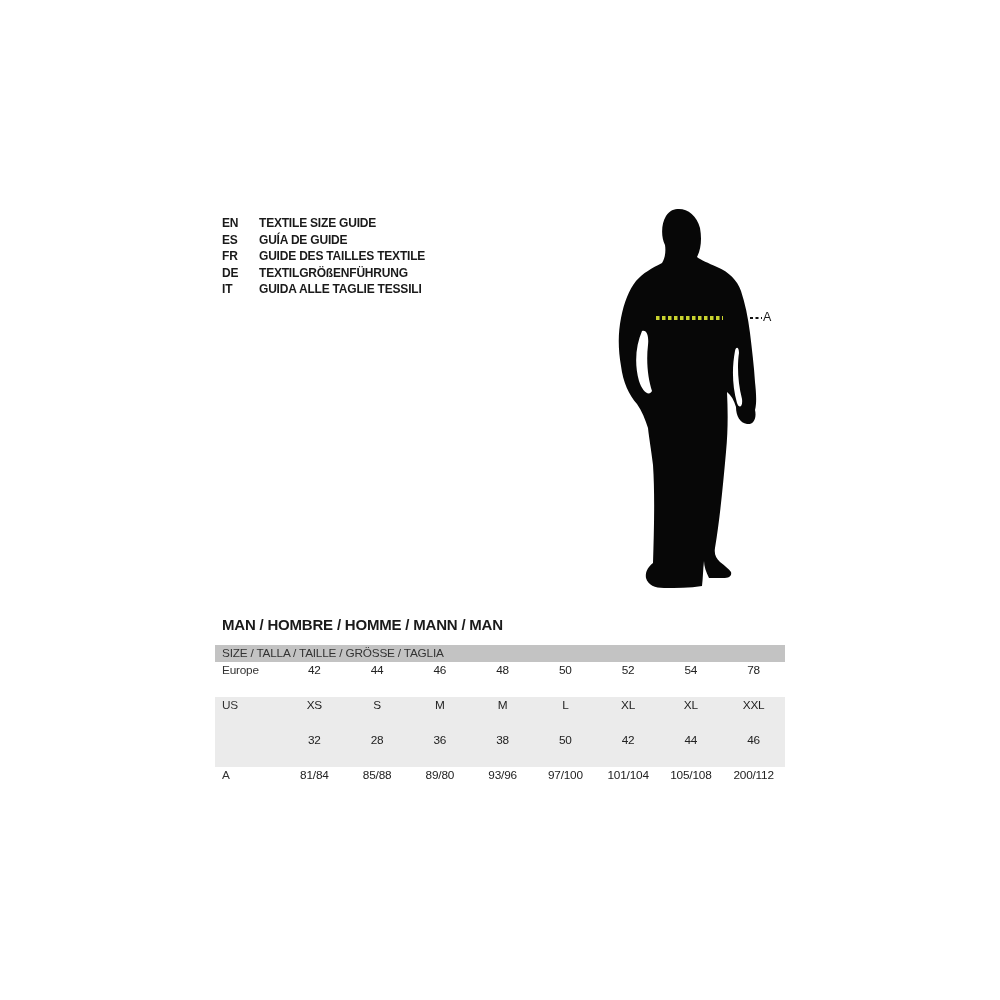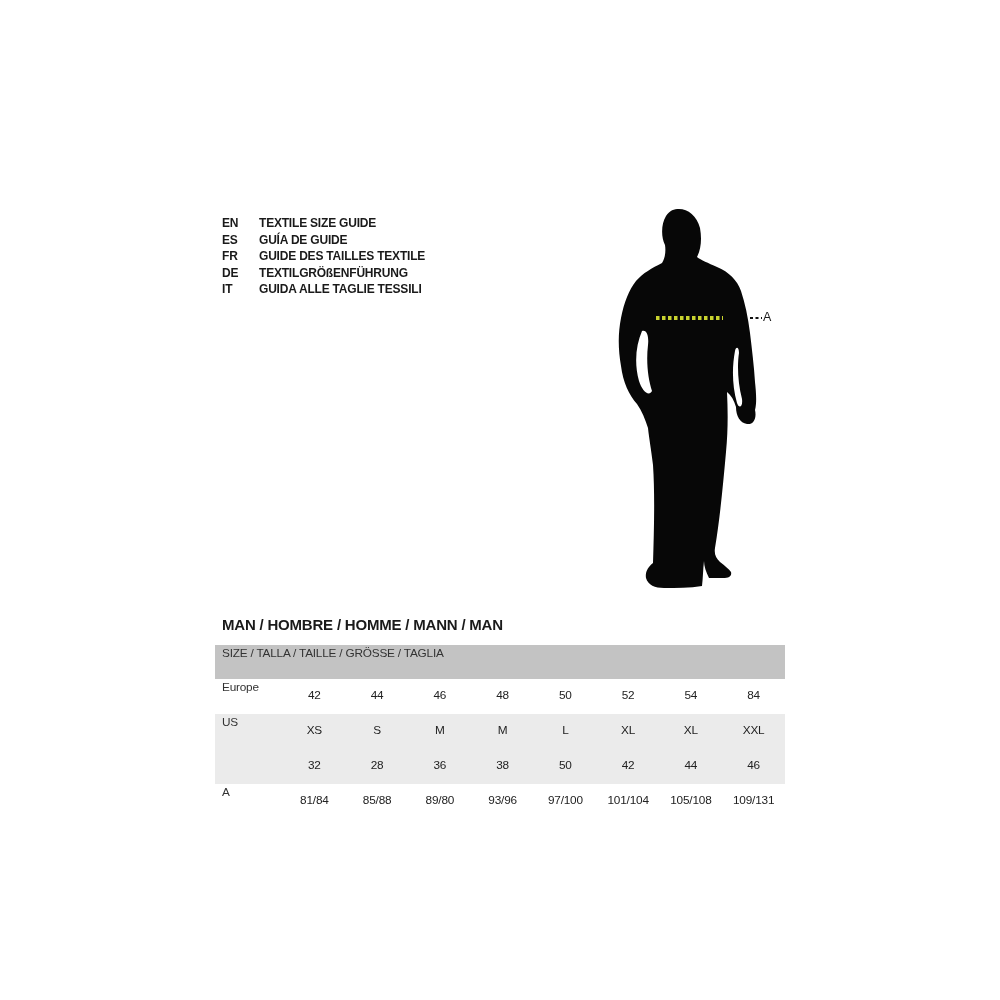--- a/index.html
+++ b/index.html
@@ -18,25 +18,25 @@
 
   
   .figure-svg{position:absolute;left:0;top:0;}
   .measure-a{position:absolute;left:763px;top:310px;font-size:12.5px;font-weight:400;}
 
   
   .section-title{position:absolute;left:222px;top:616px;font-weight:700;font-size:15px;letter-spacing:-0.2px;}
 
   
   .size-table{position:absolute;left:215px;top:645px;width:570px;font-size:11.8px;letter-spacing:-0.2px;color:#222;}
-  .t-header{height:34px;line-height:17px;background:#c3c3c3;padding-left:7px;color:#333;}
+  .t-header{height:17px;line-height:17px;background:#c3c3c3;padding-left:7px;color:#333;}
   .t-row{display:flex;height:35px;line-height:17px;}
   .t-row.alt{background:#ebebeb;}
   .t-label{width:68px;flex:0 0 68px;padding-left:7px;box-sizing:border-box;color:#333;}
-  .t-cell{flex:1;text-align:center;margin-top:8px;}
+  .t-cell{flex:1;text-align:center;}
 
   
   .footnote{position:absolute;left:222px;top:745px;font-weight:700;font-size:12px;letter-spacing:-0.2px;}
 </style>
 </head>
 <body>
 
 <div class="canvas">
 
   <div class="lang-block">
@@ -121,21 +121,21 @@
 
     <div class="t-row">
       <span class="t-label">Europe</span>
       <span class="t-cell">42</span>
       <span class="t-cell">44</span>
       <span class="t-cell">46</span>
       <span class="t-cell">48</span>
       <span class="t-cell">50</span>
       <span class="t-cell">52</span>
       <span class="t-cell">54</span>
-      <span class="t-cell">84</span>
+      <span class="t-cell">78</span>
     </div>
 
     <div class="t-row alt">
       <span class="t-label">US</span>
       <span class="t-cell">XS</span>
       <span class="t-cell">S</span>
       <span class="t-cell">M</span>
       <span class="t-cell">M</span>
       <span class="t-cell">L</span>
       <span class="t-cell">XL</span>
@@ -157,18 +157,18 @@
 
     <div class="t-row">
       <span class="t-label">A</span>
       <span class="t-cell">81/84</span>
       <span class="t-cell">85/88</span>
       <span class="t-cell">89/80</span>
       <span class="t-cell">93/96</span>
       <span class="t-cell">97/100</span>
       <span class="t-cell">101/104</span>
       <span class="t-cell">105/108</span>
-      <span class="t-cell">109/131</span>
+      <span class="t-cell">200/112</span>
     </div>
   </div>
 
 
 </div>
 
 </body></html>

